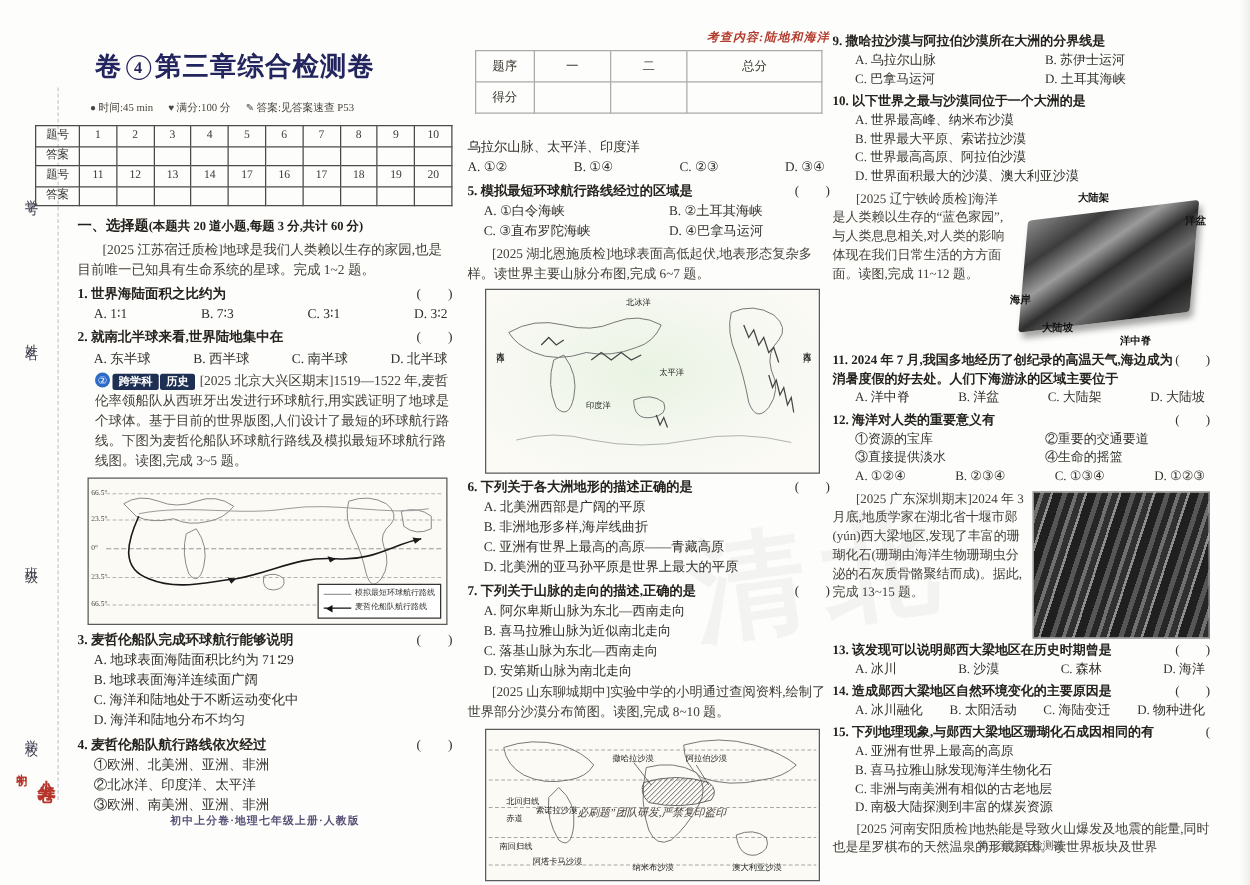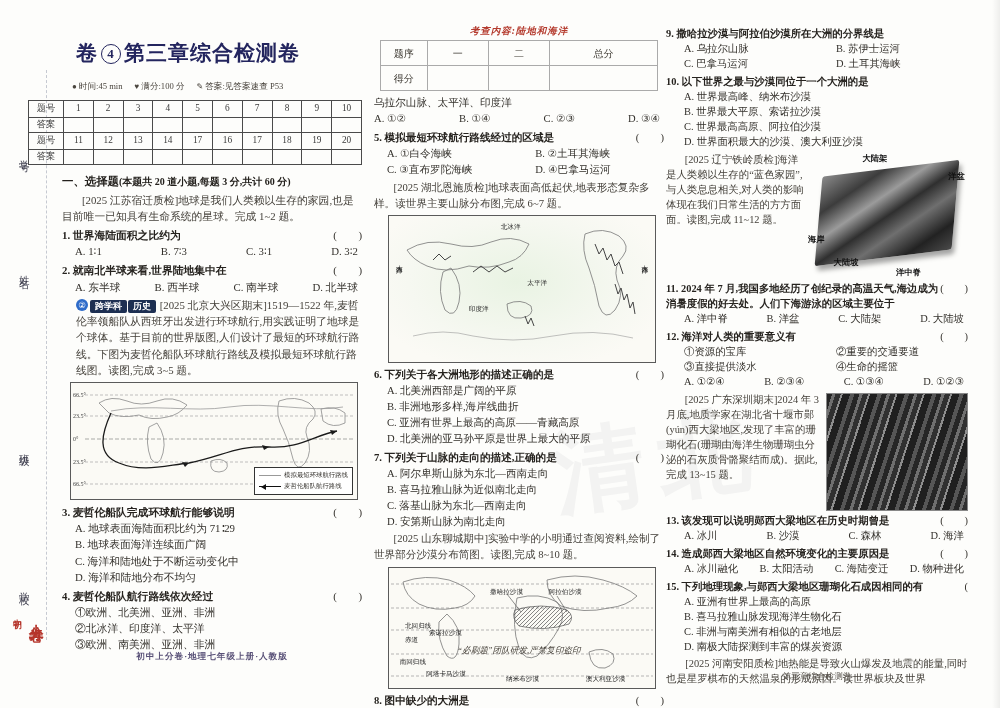--- a/index.html
+++ b/index.html
@@ -74,22 +74,22 @@
 
   .coral-fig{width:140px;height:116px;flex:none;border:1px solid #888;
     background:repeating-linear-gradient(108deg,#262626 0 5px,#6f6f6f 5px 8px,#303030 8px 13px,#8d8d8d 13px 15px,#1f1f1f 15px 22px,#565656 22px 26px);}
 
   .footer{position:absolute;font-size:8.6px;text-align:center;}
   #footer1{left:62px;top:650px;width:300px;color:#585077;font-weight:700;letter-spacing:1px;}
   #footer2{left:374px;top:644px;width:290px;color:#46413a;font-style:italic;}
   #footer3{left:666px;top:670px;width:302px;color:#55504a;}
 
   
-  .scope{color:#b43a2d;font-weight:700;font-style:italic;font-size:9.5px;text-align:center;margin-bottom:2px;letter-spacing:1px;}
-  table.score{border-collapse:collapse;width:96%;margin:0 auto 4px auto;}
+  .scope{color:#b43a2d;font-weight:700;font-style:italic;font-size:9.5px;text-align:right;margin-bottom:2px;letter-spacing:1px;}
+  table.score{border-collapse:collapse;width:96%;margin:0 auto 20px auto;}
   table.score td{border:1px solid #aaa;height:22px;text-align:center;font-size:10px;color:#3a362f;}
   table.score td.lab{width:44px;}
 
   .watermark{position:absolute;left:552px;top:392px;font-size:92px;color:rgba(120,120,125,.07);font-weight:900;letter-spacing:14px;transform:rotate(-8deg);pointer-events:none;}
   .edge-shade{position:absolute;right:0;top:0;width:8px;height:708px;background:linear-gradient(to left,rgba(0,0,0,.06),rgba(0,0,0,0));}
 </style>
 </head>
 <body>
 
 <div class="watermark">清北</div>

